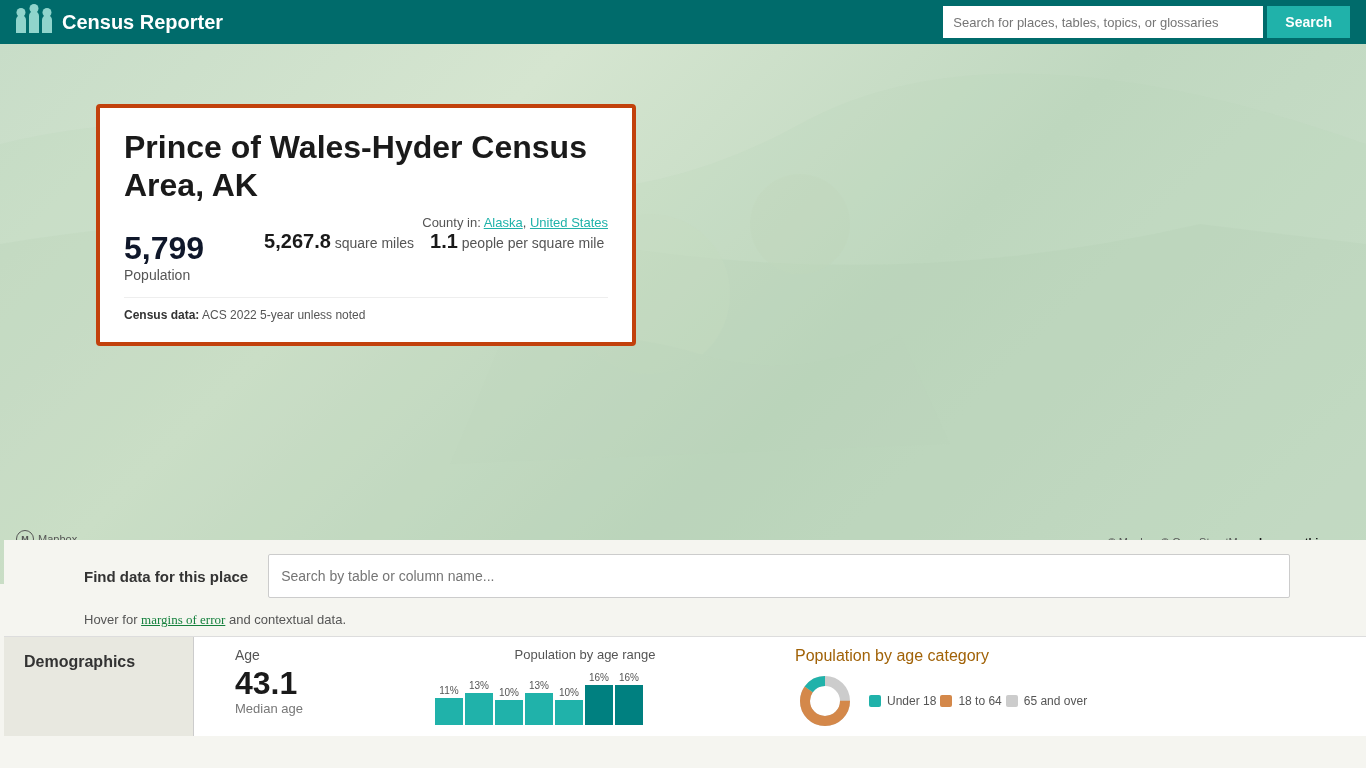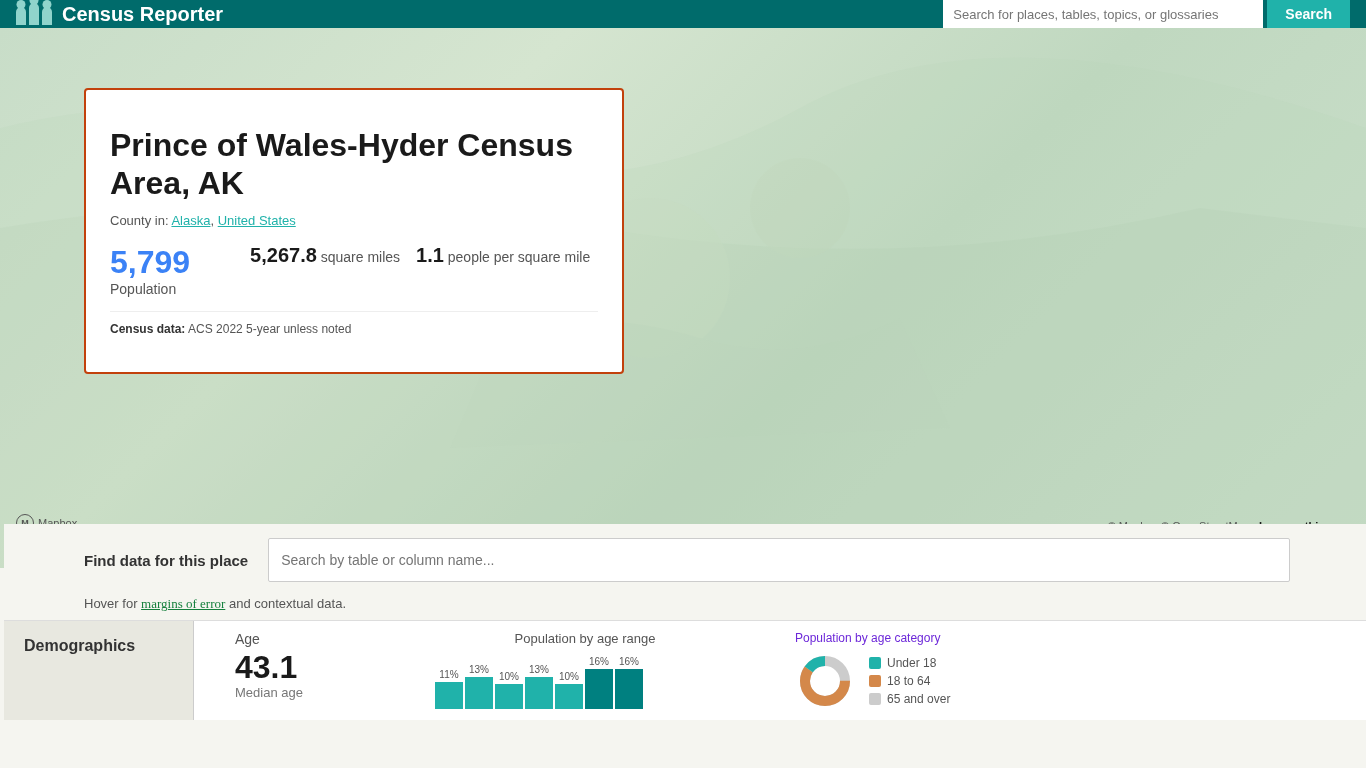--- a/index.html
+++ b/index.html
@@ -1,21 +1,21 @@
 <!DOCTYPE html>
 <html><head>
   <meta charset="utf-8">
   <style>
     * { margin: 0; padding: 0; box-sizing: border-box; }
     body { font-family: Arial, sans-serif; background: #f5f5f0; width: 1366px; height: 768px; overflow: hidden; }
 
     
     #header {
       background: #006b6b;
-      height: 28px;
+      height: 44px;
       display: flex;
       align-items: center;
       padding: 0 16px;
       justify-content: space-between;
     }
     #header-left {
       display: flex;
       align-items: center;
       gap: 10px;
     }
@@ -95,53 +95,53 @@
       content: '';
       position: absolute;
       top: 0; left: 0; right: 0; bottom: 0;
       background: linear-gradient(135deg, #c8ddc8 0%, #d5e5d0 30%, #c0d8c0 60%, #cce0cc 100%);
     }
 
     
     #info-card {
       position: absolute;
       top: 60px;
-      left: 84px;
+      left: 96px;
       background: white;
-      border: 2px solid #c2410c;
+      border: 4px solid #c2410c;
       border-radius: 4px;
-      padding: 36px 24px;
+      padding: 20px 24px;
       width: 540px;
       z-index: 10;
     }
     #place-name {
       font-size: 32px;
       font-weight: bold;
       color: #1a1a1a;
       line-height: 1.2;
       margin-bottom: 10px;
     }
     #location-line {
       font-size: 13px;
       color: #555;
-      margin-bottom: 16px;
+      text-align: right;
     }
     #location-line a {
       color: #20b2aa;
       text-decoration: underline;
     }
     #stats-row {
       display: flex;
       gap: 60px;
       margin-bottom: 14px;
     }
     #population-block .stat-number {
       font-size: 32px;
       font-weight: bold;
-      color: #3b82f6;
+      color: #0f172a;
       text-align: center;
     }
     #population-block .stat-label {
       font-size: 14px;
       color: #555;
     }
     #area-block {
       display: flex;
       flex-direction: row;
       gap: 16px;
@@ -340,36 +340,36 @@
     }
     .bar-rect.highlight {
       background: #008080;
     }
 
     
     #age-category-block {
       min-width: 280px;
     }
     #age-category-title {
-      font-size: 12px;
-      color: #6d28d9;
+      font-size: 16px;
+      color: #a16207;
       margin-bottom: 6px;
     }
     #donut-area {
       display: flex;
       align-items: center;
       gap: 14px;
     }
     #donut-chart {
       width: 60px;
       height: 60px;
     }
     #donut-legend {
       display: flex;
-      flex-direction: column;
+      flex-direction: row;
       gap: 4px;
     }
     .legend-item {
       display: flex;
       align-items: center;
       gap: 6px;
       font-size: 12px;
       color: #555;
     }
     .legend-color {

